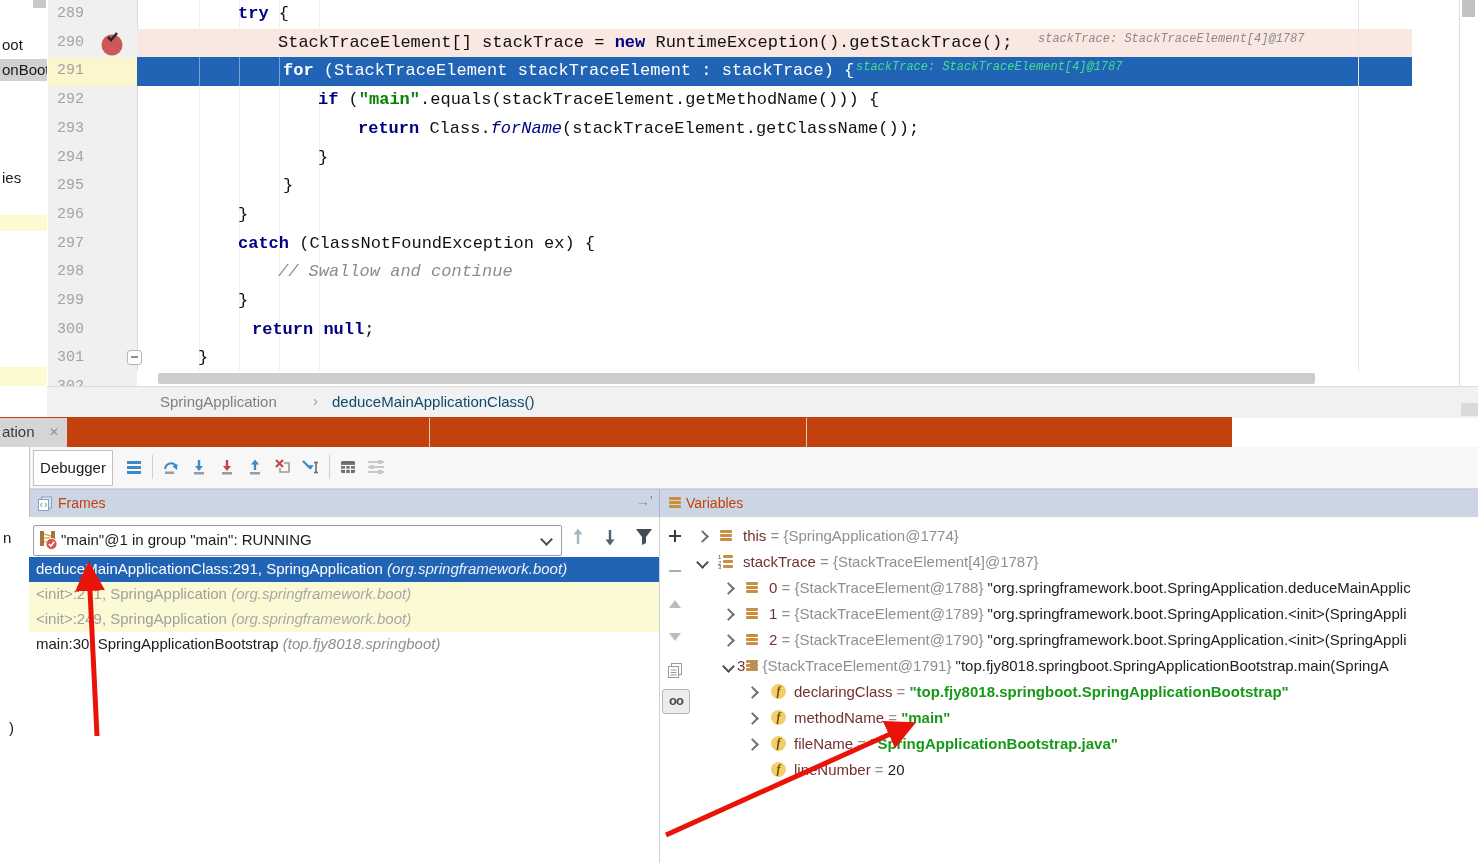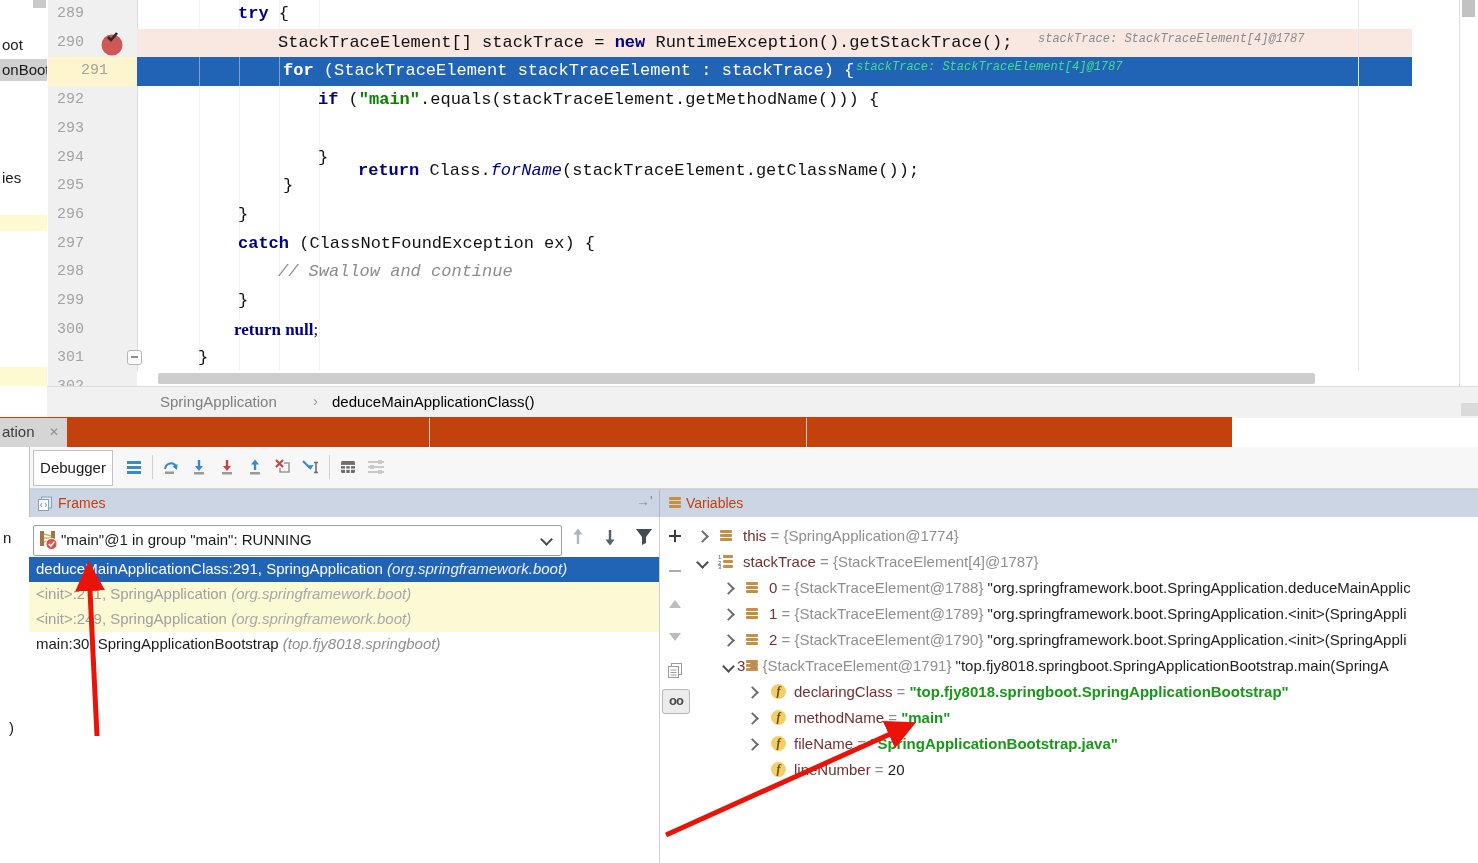--- a/index.html
+++ b/index.html
@@ -75,41 +75,41 @@
           <circle cx="12" cy="14" r="10.5" fill="#cf5757"></circle>
           <path d="M8,6 L11,9 L17,2" fill="none" stroke="#2b2b2b" stroke-width="2.6"></path>
         </svg>
         <span class="abs code " style="left:278px;top:31.7px;"><span class="pl">StackTraceElement[] stackTrace = </span><span class="kw">new</span><span class="pl"> RuntimeException().getStackTrace();</span></span>
         <span class="abs hint" style="left:1038px;top:31.7px;color:#8a8a8a;">stackTrace: StackTraceElement[4]@1787</span>
         <div class="abs" style="left:137px;top:57.4px;width:1275px;height:28.7px;background:#2164b6;"></div>
         <div class="abs" style="left:48px;top:57.4px;width:89px;height:28.7px;background:#fcf5cd;"></div>
         <div class="abs" style="left:199px;top:57.4px;width:1px;height:28.7px;background:rgba(255,255,255,0.4);"></div>
         <div class="abs" style="left:239px;top:57.4px;width:1px;height:28.7px;background:rgba(255,255,255,0.4);"></div>
         <div class="abs" style="left:279px;top:57.4px;width:1px;height:28.7px;background:rgba(255,255,255,0.4);"></div>
-        <span class="abs gnum" style="left:57px;top:62.4px;margin-left:24px;">291</span>
+        <span class="abs gnum" style="left:57px;top:62.4px;">291</span>
         <span class="abs code white-text" style="left:283px;top:60.4px;"><span class="kw">for</span><span class="pl"> (StackTraceElement stackTraceElement : stackTrace) {</span></span>
         <span class="abs hint" style="left:856px;top:60.4px;color:#3fe08c;">stackTrace: StackTraceElement[4]@1787</span>
         <span class="abs gnum" style="left:57px;top:91.1px;">292</span>
         <span class="abs code " style="left:318px;top:89.1px;"><span class="kw">if</span><span class="pl"> (</span><span class="str">"main"</span><span class="pl">.equals(stackTraceElement.getMethodName())) {</span></span>
         <span class="abs gnum" style="left:57px;top:119.8px;">293</span>
-        <span class="abs code " style="left:358px;top:117.8px;margin-top:42px;"><span class="kw">return</span><span class="pl"> Class.</span><span class="it">forName</span><span class="pl">(stackTraceElement.getClassName());</span></span>
+        <span class="abs code " style="left:358px;top:117.8px;"><span class="kw">return</span><span class="pl"> Class.</span><span class="it">forName</span><span class="pl">(stackTraceElement.getClassName());</span></span>
         <span class="abs gnum" style="left:57px;top:148.5px;">294</span>
         <span class="abs code " style="left:318px;top:146.5px;"><span class="pl">}</span></span>
         <span class="abs gnum" style="left:57px;top:177.2px;">295</span>
         <span class="abs code " style="left:283px;top:175.2px;"><span class="pl">}</span></span>
         <span class="abs gnum" style="left:57px;top:205.9px;">296</span>
         <span class="abs code " style="left:238px;top:203.9px;"><span class="pl">}</span></span>
         <span class="abs gnum" style="left:57px;top:234.6px;">297</span>
         <span class="abs code " style="left:238px;top:232.6px;"><span class="kw">catch</span><span class="pl"> (ClassNotFoundException ex) {</span></span>
         <span class="abs gnum" style="left:57px;top:263.3px;">298</span>
         <span class="abs code " style="left:278px;top:261.3px;"><span class="cm">// Swallow and continue</span></span>
         <span class="abs gnum" style="left:57px;top:292px;">299</span>
         <span class="abs code " style="left:238px;top:290px;"><span class="pl">}</span></span>
         <span class="abs gnum" style="left:57px;top:320.7px;text-align:center;">300</span>
-        <span class="abs code " style="left:234px;top:318.7px;font-family:Liberation Serif, serif;"><span class="kw">return</span><span class="pl"> </span><span class="kw">null</span><span class="pl">;</span></span>
+        <span class="abs code " style="left:252px;top:318.7px;"><span class="kw">return</span><span class="pl"> </span><span class="kw">null</span><span class="pl">;</span></span>
         <span class="abs gnum" style="left:57px;top:349.4px;">301</span>
         <div class="abs" style="left:127px;top:350.4px;width:13px;height:13px;background:#fdfdfd;border:1px solid #b6b6b6;border-radius:3px;">
           <div style="position:absolute;left:3px;top:5px;width:7px;height:1.5px;background:#8f8f8f;"></div>
         </div>
         <span class="abs code " style="left:198px;top:347.4px;"><span class="pl">}</span></span>
         <span class="abs gnum" style="left:57px;top:378.09999999999997px;">302</span>
       </div>
 
     <div class="abs" style="left:1311px;top:0;width:1px;height:371px;background:#e4e4e4;"></div>
 
@@ -118,21 +118,21 @@
     </div>
 
     <div class="abs" style="left:90px;top:371px;width:1322px;height:15px;background:#fff;">
       <div style="position:absolute;left:21px;top:2px;width:1157px;height:11px;background:#cdcdcd;border-radius:2px;"></div>
     </div>
   </div>
 
   <div class="abs" style="left:47px;top:386px;width:1431px;height:31px;background:#f1f1f1;border-top:1px solid #dcdcdc;">
     <span class="abs" style="left:113px;top:6px;font-size:15px;color:#7f7f7f;">SpringApplication</span>
     <span class="abs" style="left:266px;top:5px;font-size:15px;color:#9a9a9a;">›</span>
-    <span class="abs" style="left:285px;top:6px;font-size:15px;color:#000000;">deduceMainApplicationClass()</span>
+    <span class="abs" style="left:285px;top:6px;font-size:15px;color:#0c4a6e;">deduceMainApplicationClass()</span>
     <div class="abs" style="left:1414px;top:16px;width:17px;height:13px;background:#dadada;"></div>
   </div>
 
   <div class="abs" style="left:0;top:417px;width:1232px;height:30px;background:#c2410c;border-bottom:1px solid #d2d2d2;">
     <div class="abs" style="left:0;top:1px;width:67px;height:29px;background:#d5d5d5;">
       <span style="position:absolute;left:2px;top:5px;font-size:15px;color:#3c3c3c;">ation</span>
       <span style="position:absolute;left:49px;top:7px;font-size:12px;color:#8f8f8f;">✕</span>
     </div>
     <div class="abs" style="left:429px;top:1px;width:1px;height:29px;background:#cfcfcf;"></div>
     <div class="abs" style="left:806px;top:1px;width:1px;height:29px;background:#cfcfcf;"></div>

